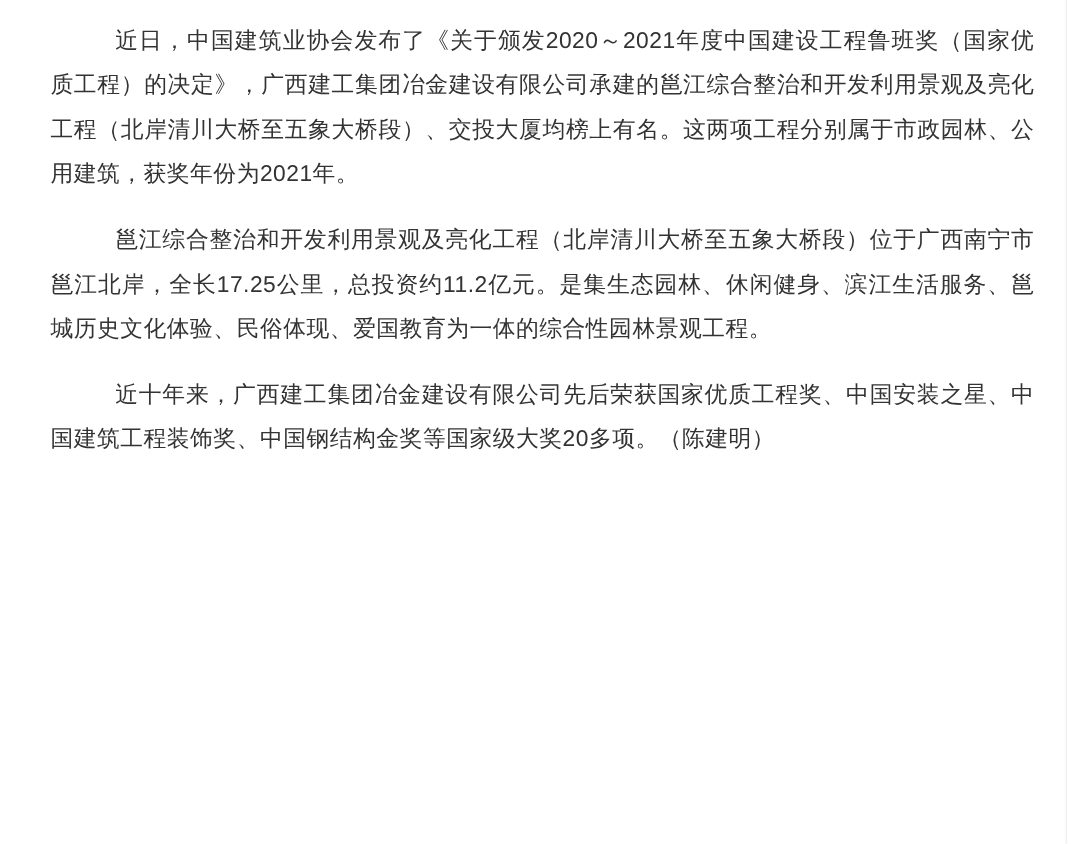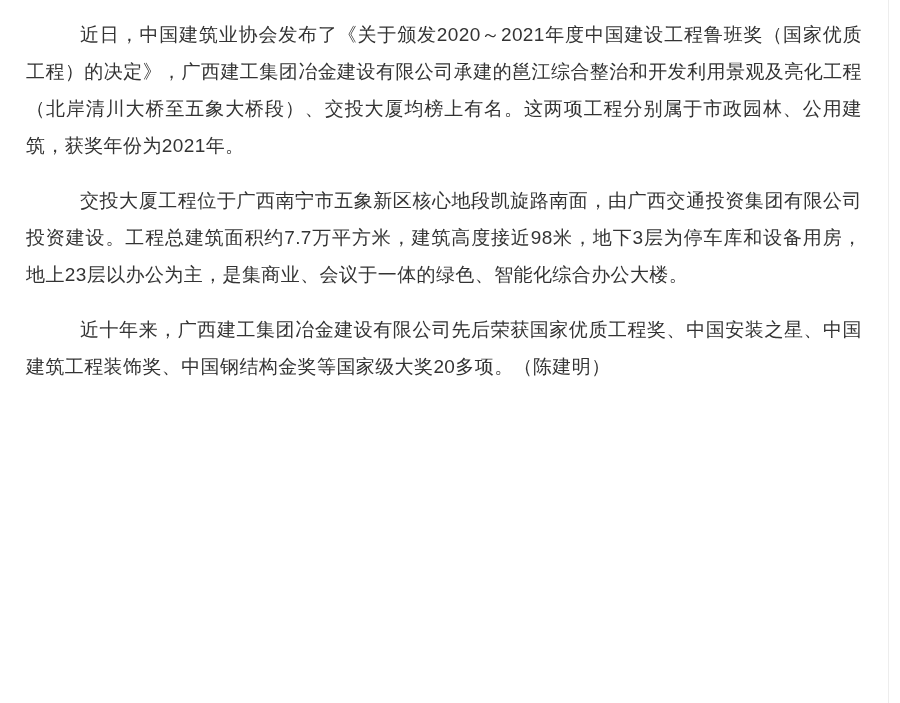--- a/index.html
+++ b/index.html
@@ -25,39 +25,39 @@
     width: 888px;
     padding: 16px 26px 0 26px;
     color: var(--text);
     font-size: 19px;
     line-height: 37px;
     text-align: justify;
     text-justify: inter-ideograph;
     letter-spacing: 0.4px;
   }
   .article p {
-    margin: 0 0 18px 0;
+    margin: 0 0 18px 16px;
     text-indent: 54px;
   }
   .page-edge {
     position: absolute;
     top: 0;
     left: 888px;
     width: 1px;
     height: 703px;
     background: var(--edge);
   }
 </style>
 </head>
 <body>
 
 <div class="article">
 
     <p>近日，中国建筑业协会发布了《关于颁发2020～2021年度中国建设工程鲁班奖（国家优质工程）的决定》，广西建工集团冶金建设有限公司承建的邕江综合整治和开发利用景观及亮化工程（北岸清川大桥至五象大桥段）、交投大厦均榜上有名。这两项工程分别属于市政园林、公用建筑，获奖年份为2021年。</p>
 
+    <p>邕江综合整治和开发利用景观及亮化工程（北岸清川大桥至五象大桥段）位于广西南宁市邕江北岸，全长17.25公里，总投资约11.2亿元。是集生态园林、休闲健身、滨江生活服务、邕城历史文化体验、民俗体现、爱国教育为一体的综合性园林景观工程。</p>
 
-    <p>交投大厦工程位于广西南宁市五象新区核心地段凯旋路南面，由广西交通投资集团有限公司投资建设。工程总建筑面积约7.7万平方米，建筑高度接近98米，地下3层为停车库和设备用房，地上23层以办公为主，是集商业、会议于一体的绿色、智能化综合办公大楼。</p>
 
 
     <p>近十年来，广西建工集团冶金建设有限公司先后荣获国家优质工程奖、中国安装之星、中国建筑工程装饰奖、中国钢结构金奖等国家级大奖20多项。（陈建明）</p>
   </div>
 
 <div class="page-edge"></div>
 
 </body></html>

